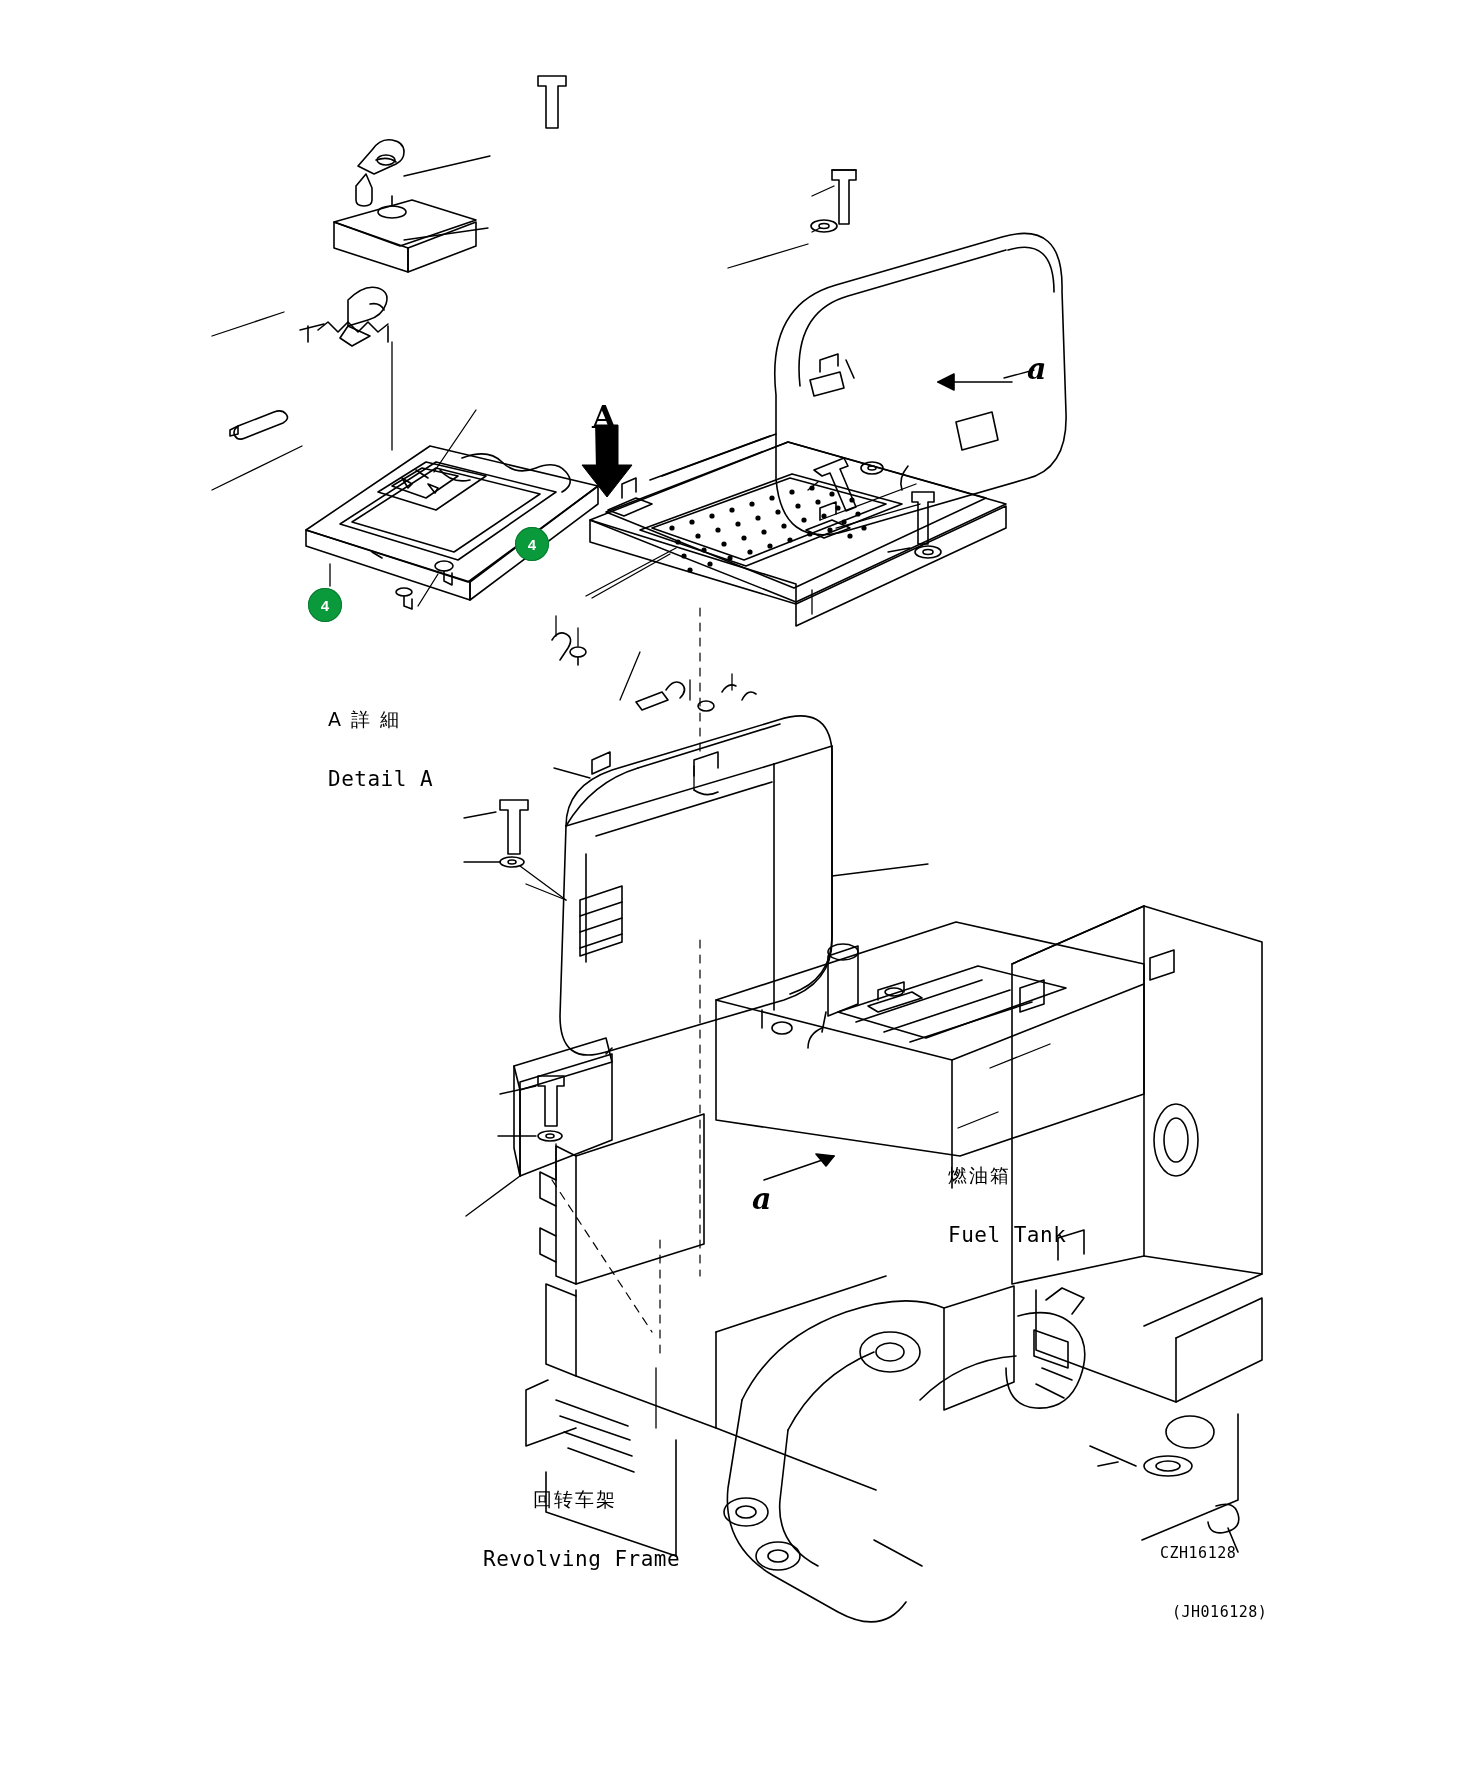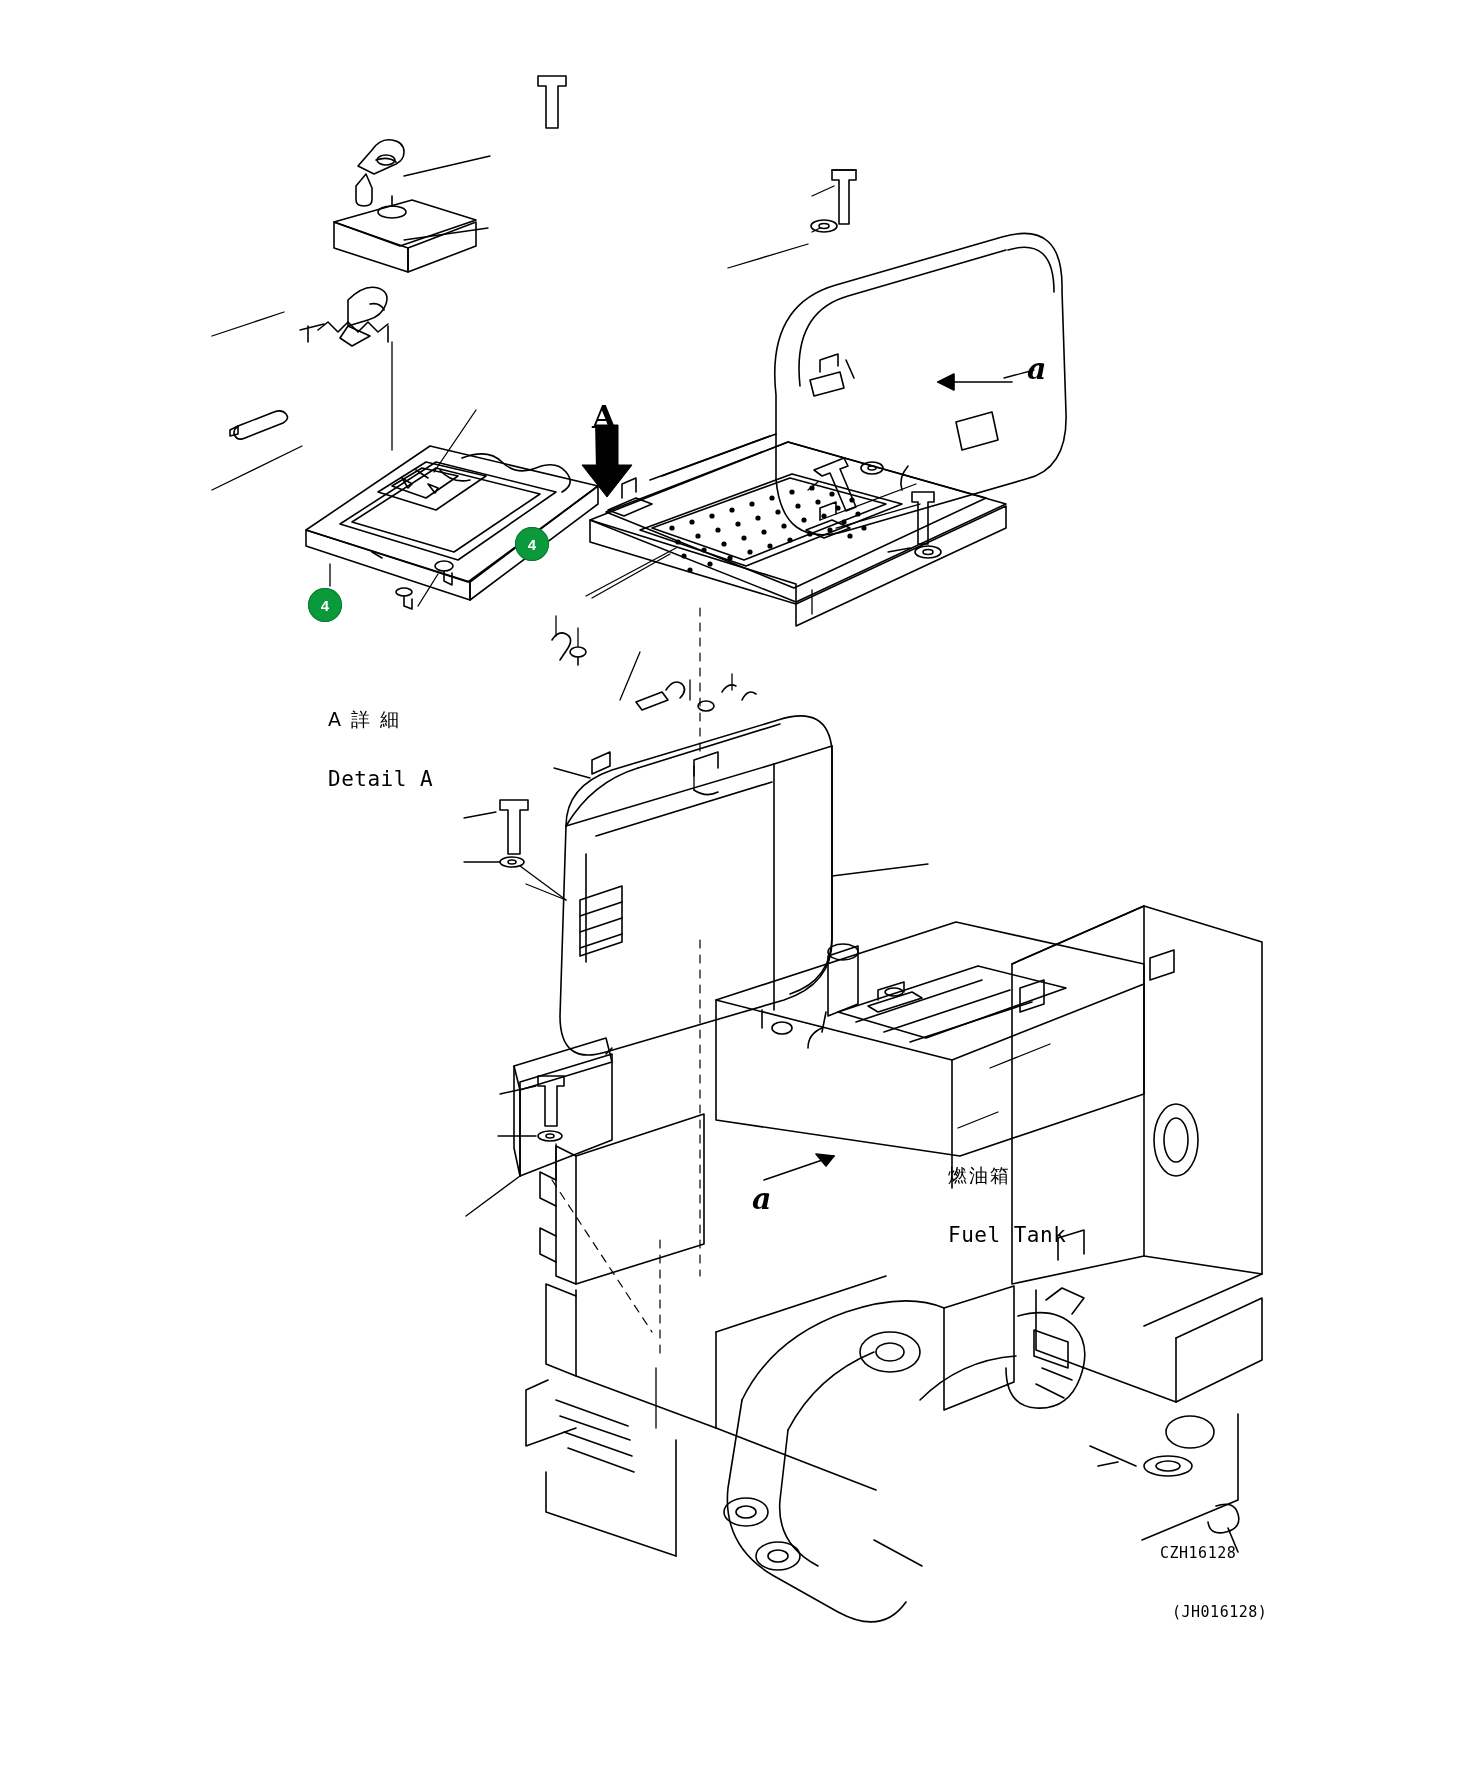--- a/index.html
+++ b/index.html
@@ -475,20 +475,24 @@
   <div class="lbl" style="left:948px; top:1128px;">
     <div class="lbl-jp">燃油箱</div>
     <div class="lbl-en">Fuel Tank</div>
   </div>
 
   <div class="lbl" style="left:328px; top:672px;">
     <div class="lbl-jp">A 詳 細</div>
     <div class="lbl-en">Detail A</div>
   </div>
 
+  <div class="lbl" style="left:483px; top:1452px;">
+    <div class="lbl-jp" style="margin-left:50px;">回转车架</div>
+    <div class="lbl-en">Revolving Frame</div>
+  </div>
 
   <div class="lbl lbl-code" style="left:1160px; top:1545px;">CZH16128</div>
   <div class="lbl lbl-code" style="left:1172px; top:1568px;margin-top:36px;">(JH016128)</div>
 
   <div class="badge" style="left:308px; top:588px;">4</div>
   <div class="badge" style="left:515px; top:527px;">4</div>
 
 </div>
 
 </body></html>

